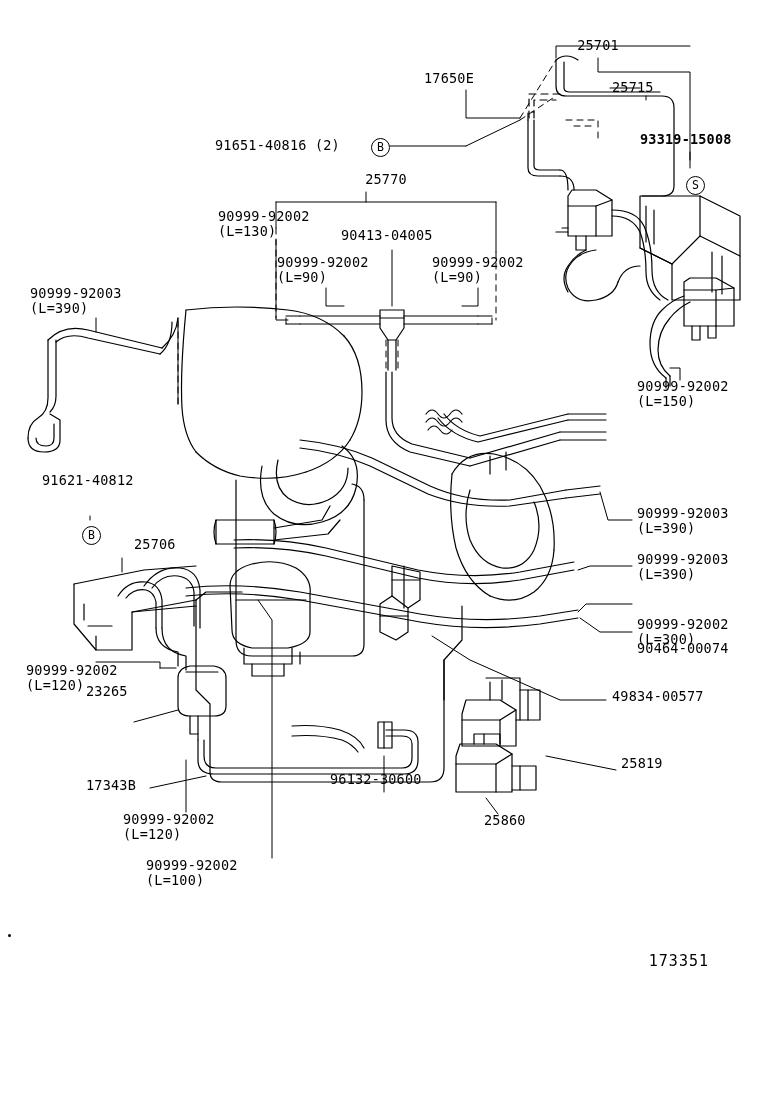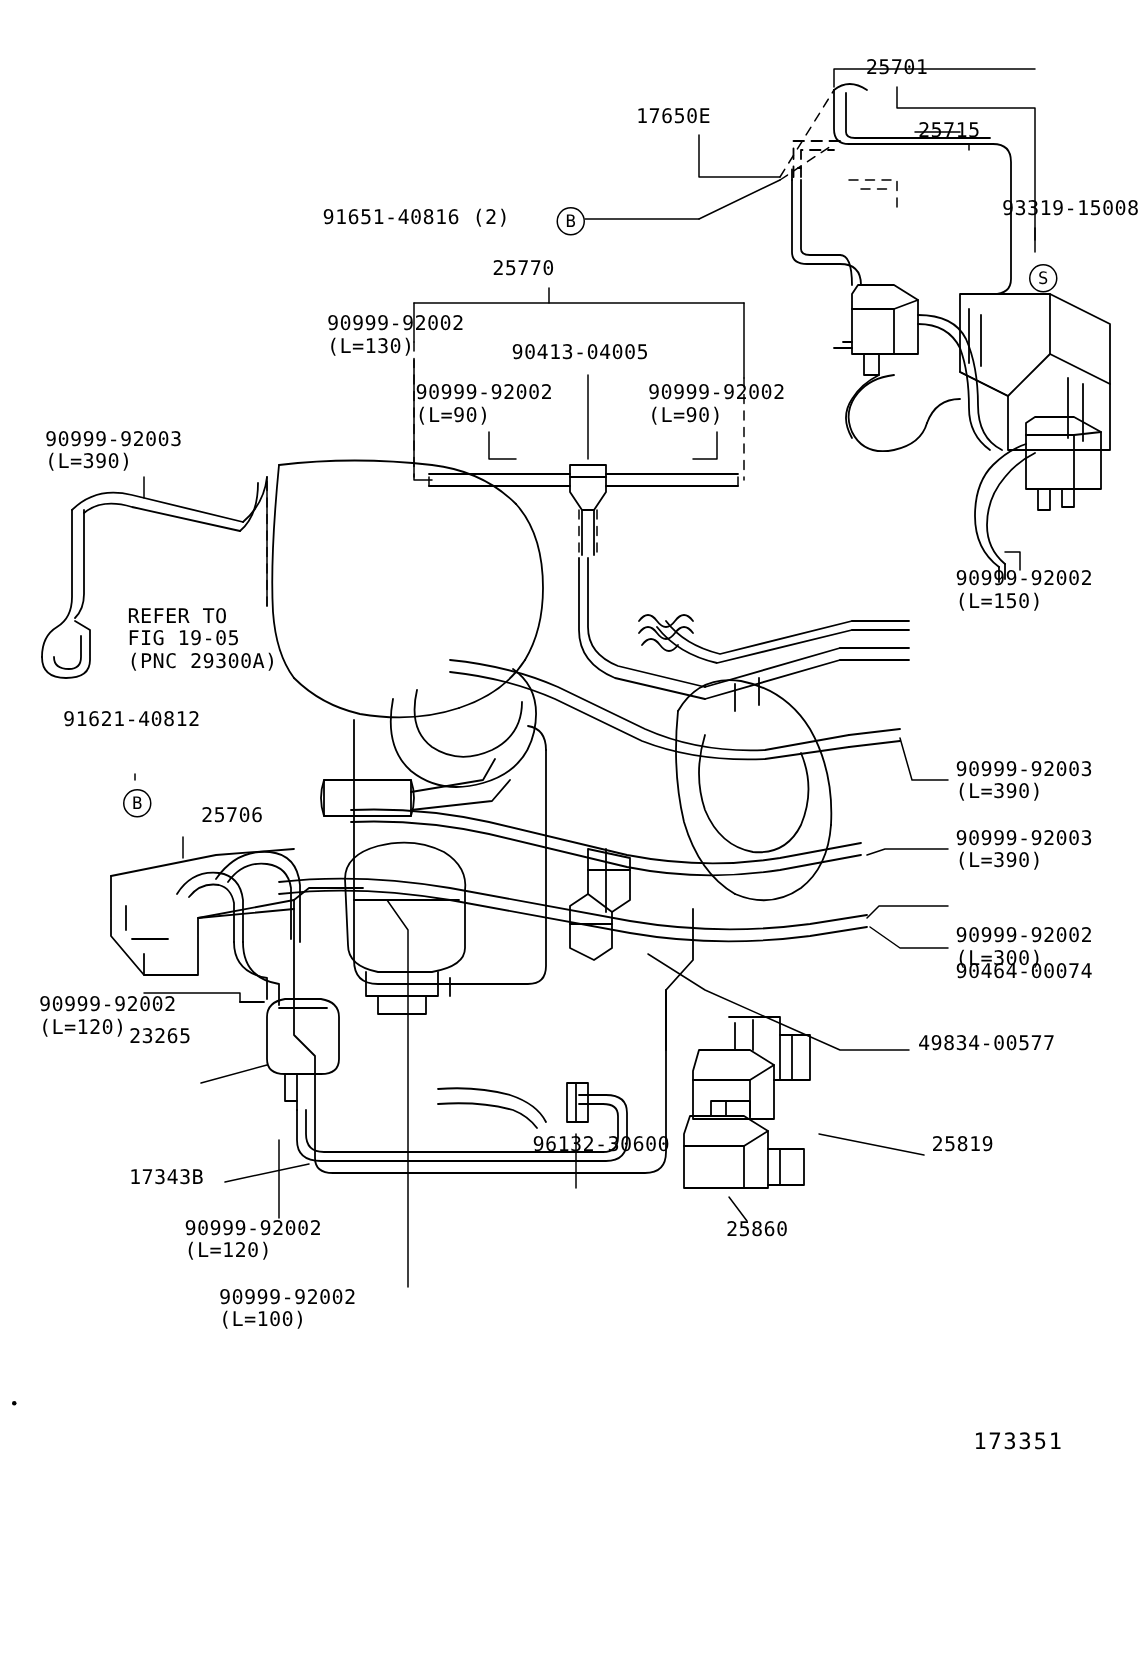--- a/index.html
+++ b/index.html
@@ -334,53 +334,50 @@
         <path d="M566 120 L598 120 L598 142"></path>
         <path d="M574 126 L592 126"></path>
       </g>
 
     </g>
   </svg>
 
   <div class="lbl c" style="left:598px; top:38px;">25701</div>
   <div class="lbl" style="left:424px; top:71px;">17650E</div>
   <div class="lbl" style="left:612px; top:80px;">25715</div>
-  <div class="lbl" style="left:668px; top:132px;">93319-15008</div>
+  <div class="lbl" style="left:640px; top:132px;font-weight:bold;">93319-15008</div>
   <div class="lbl" style="left:215px; top:138px;">91651-40816 (2)</div>
-  <div class="lbl c" style="left:349px; top:172px;">25770</div>
+  <div class="lbl c" style="left:386px; top:172px;">25770</div>
   <div class="lbl" style="left:218px; top:209px;">90999-92002
 (L=130)</div>
   <div class="lbl" style="left:341px; top:228px;text-align:right;">90413-04005</div>
   <div class="lbl" style="left:277px; top:255px;">90999-92002
 (L=90)</div>
   <div class="lbl" style="left:432px; top:255px;">90999-92002
 (L=90)</div>
   <div class="lbl" style="left:30px; top:286px;">90999-92003
 (L=390)</div>
   <div class="lbl" style="left:637px; top:379px;">90999-92002
 (L=150)</div>
-  <div class="lbl" style="left:85px; top:404px;">REFER TO
-FIG 19-05
-(PNC 29300A)</div>
   <div class="lbl" style="left:42px; top:473px;">91621-40812</div>
   <div class="lbl" style="left:637px; top:506px;">90999-92003
 (L=390)</div>
   <div class="lbl" style="left:122px; top:537px;margin-left:12px;">25706</div>
   <div class="lbl" style="left:637px; top:552px;">90999-92003
 (L=390)</div>
   <div class="lbl" style="left:637px; top:593px;margin-top:48px;">90464-00074</div>
   <div class="lbl" style="left:637px; top:617px;">90999-92002
 (L=300)</div>
   <div class="lbl" style="left:26px; top:663px;">90999-92002
 (L=120)</div>
   <div class="lbl" style="left:612px; top:689px;">49834-00577</div>
   <div class="lbl" style="left:86px; top:684px;">23265</div>
   <div class="lbl" style="left:86px; top:778px;">17343B</div>
   <div class="lbl" style="left:621px; top:756px;">25819</div>
-  <div class="lbl" style="left:330px; top:756px;margin-left:25px;">96132-30600</div>
+  <div class="lbl" style="left:330px; top:772px;">96132-30600</div>
   <div class="lbl" style="left:484px; top:813px;">25860</div>
   <div class="lbl" style="left:123px; top:812px;">90999-92002
 (L=120)</div>
   <div class="lbl" style="left:146px; top:858px;">90999-92002
 (L=100)</div>
 
   <div class="circ" style="left:371px; top:138px;">B</div>
   <div class="circ" style="left:686px; top:176px;">S</div>
   <div class="circ" style="left:82px; top:526px;">B</div>
 

